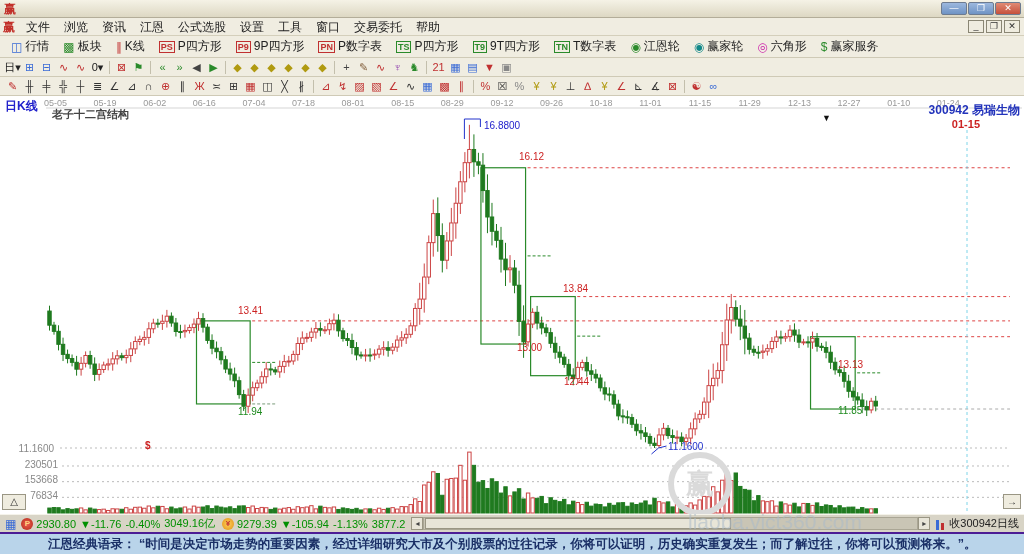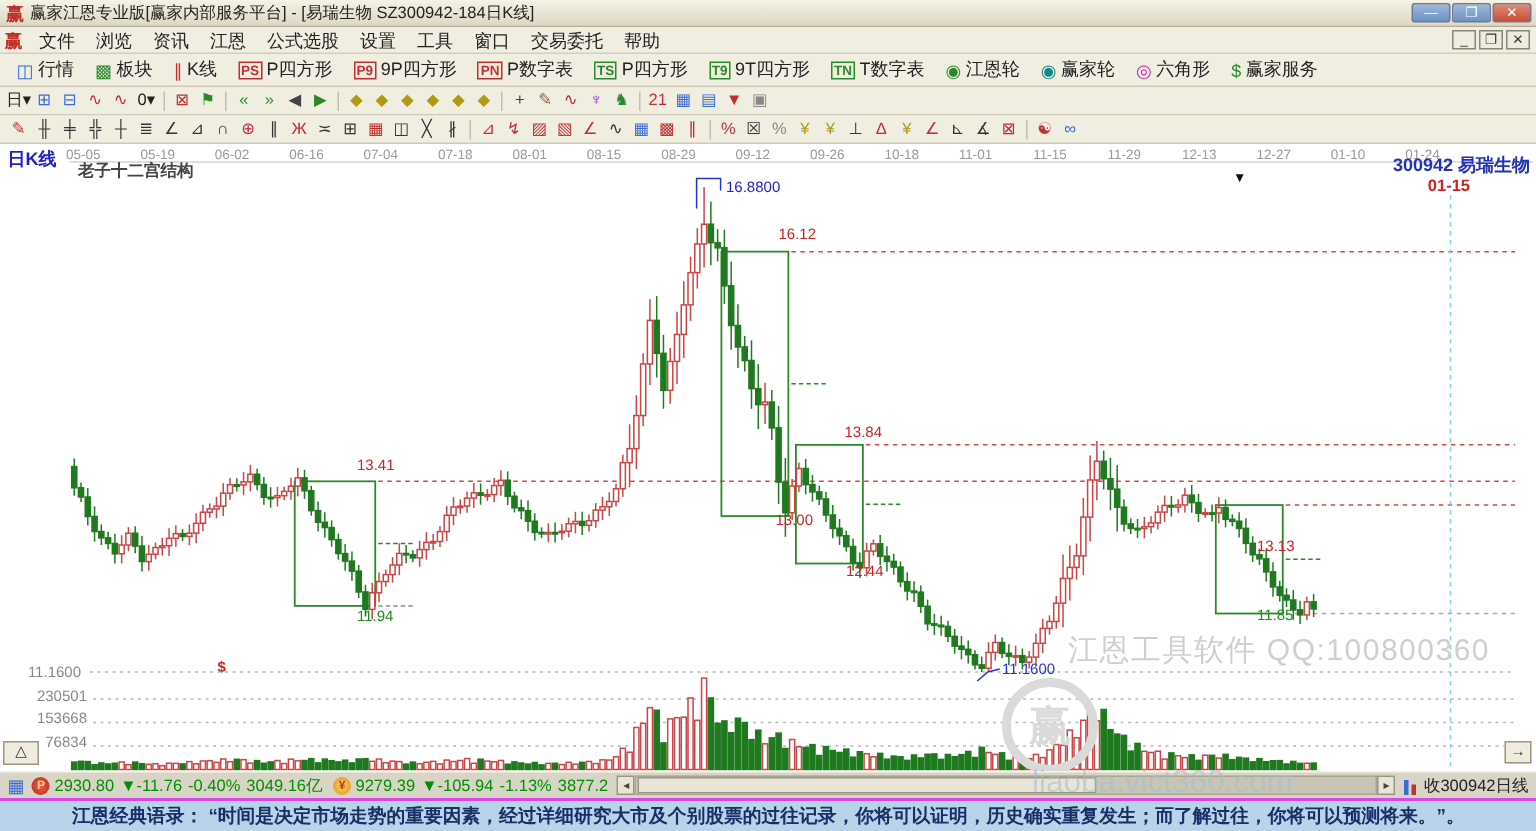--- a/index.html
+++ b/index.html
@@ -57,29 +57,28 @@
   .circ.sz{background:radial-gradient(#ffd060,#e09010);color:#c03030;}
   .calcicon{color:#3a6bd6;font-size:12px;margin:0 2px;flex:none;}
   .hscroll{flex:1;height:14px;display:flex;align-items:center;margin:0 2px;}
   .harrow{width:12px;height:13px;border:1px solid #9a9684;background:#e8e5d8;font-size:8px;line-height:11px;text-align:center;color:#444;}
   .htrack{flex:1;height:13px;background:#c9c5b5;border:1px solid #aaa695;position:relative;}
   .hthumb{position:absolute;left:1px;top:0;height:11px;width:62%;background:#e8e5d8;border:1px solid #9a9684;}
   .kicon{width:11px;height:12px;position:relative;margin:0 3px;flex:none;}
   .kicon::before{content:"";position:absolute;left:1px;bottom:0;width:3px;height:10px;background:#3a6bd6;}
   .kicon::after{content:"";position:absolute;left:6px;bottom:0;width:3px;height:7px;background:#c03030;}
   .closelbl{font-size:11px;color:#222;white-space:nowrap;margin-right:2px;}
-  .quotebar{height:22px;background:#b9d4ea;border-top:2px solid #d946ef;display:flex;align-items:center;
+  .quotebar{height:22px;background:#b9d4ea;border-top:2px solid #4c1d95;display:flex;align-items:center;
             padding-left:48px;font-size:12.5px;font-weight:bold;color:#1a2f66;white-space:nowrap;overflow:hidden;}
 </style>
 </head>
 <body>
 
 <div class="titlebar">
   <span class="logo">赢</span>
-  <span class="wtitle">赢家江恩专业版[赢家内部服务平台] - [易瑞生物  SZ300942-184日K线]</span>
   <div class="winbtns">
     <span class="wbtn">—</span>
     <span class="wbtn">❐</span>
     <span class="wbtn close">✕</span>
   </div>
 </div>
 
 <div class="menubar">
   <span class="logo">赢</span>
   <span id="menu-items"><span class="mitem">文件</span><span class="mitem">浏览</span><span class="mitem">资讯</span><span class="mitem">江恩</span><span class="mitem">公式选股</span><span class="mitem">设置</span><span class="mitem">工具</span><span class="mitem">窗口</span><span class="mitem">交易委托</span><span class="mitem">帮助</span></span>
@@ -845,21 +844,20 @@
       <span class="abslbl" style="left: 563px; top: 188px; color: rgb(204, 34, 34);">13.84</span>
       <span class="abslbl" style="left: 238px; top: 210px; color: rgb(204, 34, 34);">13.41</span>
       <span class="abslbl" style="left: 838px; top: 230px; color: rgb(204, 34, 34); margin-top: 34px;">13.13</span>
       <span class="abslbl" style="left: 517px; top: 247px; color: rgb(204, 34, 34);">13.00</span>
       <span class="abslbl" style="left: 564px; top: 281px; color: rgb(204, 34, 34);">12.44</span>
       <span class="abslbl" style="left: 238px; top: 311px; color: rgb(31, 138, 31);">11.94</span>
       <span class="abslbl" style="left: 838px; top: 310px; color: rgb(31, 138, 31);">11.85</span>
       <span class="abslbl" style="left: 668px; top: 346px; color: rgb(34, 51, 204);">11.1600</span>
     </div>
 
-  <span class="wm1">江恩工具软件  QQ:100800360</span>
   <span class="wmlogo">赢</span>
 
   <span class="corner-btn" style="left:2px;top:398px;width:24px;height:16px;">△</span>
   <span class="corner-btn" style="left:1003px;top:398px;width:18px;height:15px;">→</span>
 </div>
 <span class="wmurl">liaoba.vict360.com</span>
 
 <div class="ticker">
   <span class="calcicon">▦</span>
   <span class="circ sh">P</span>

